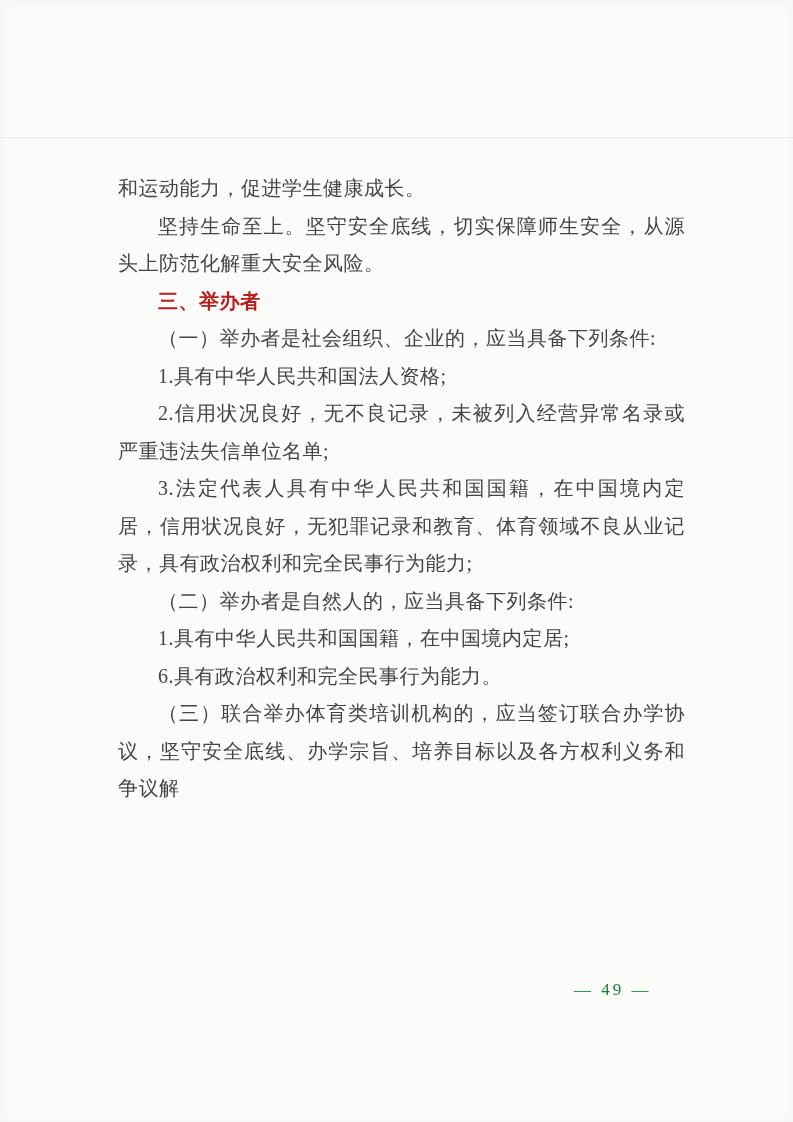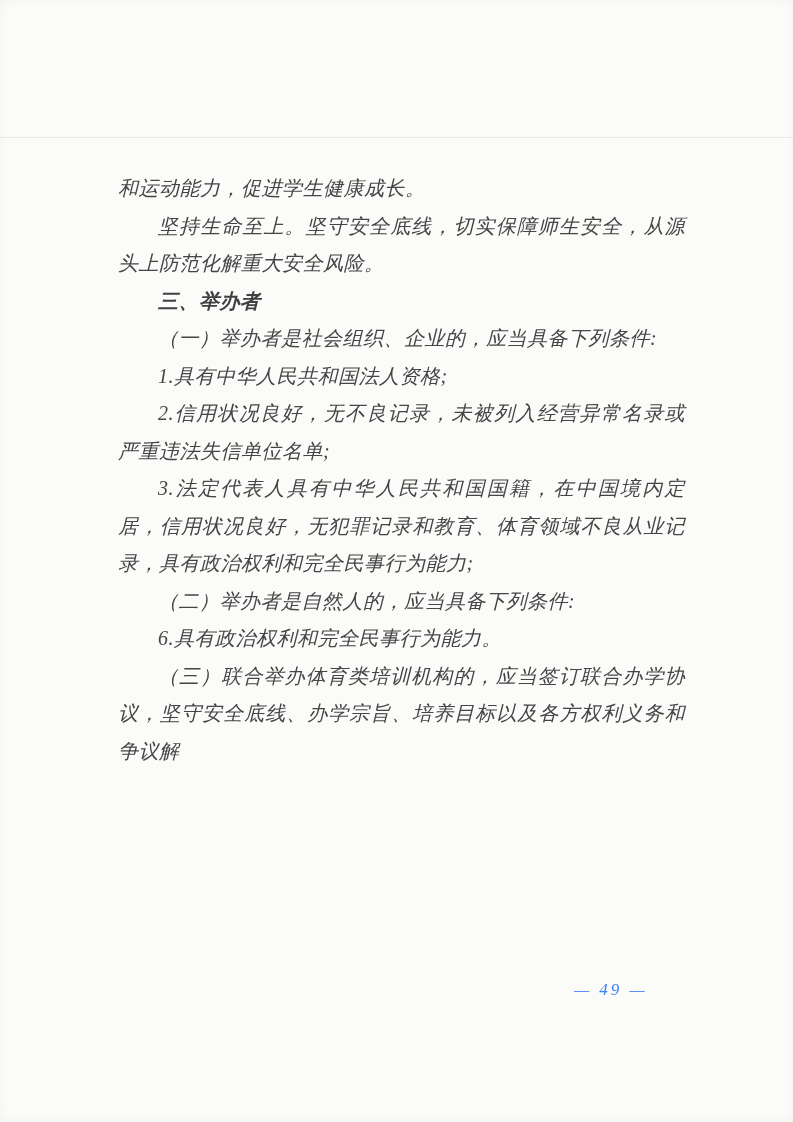--- a/index.html
+++ b/index.html
@@ -11,21 +11,20 @@
     height: 1122px;
     position: relative;
     overflow: hidden;
     font-family: "Liberation Serif", "DejaVu Serif", serif;
   }
   .page {
     position: absolute;
     inset: 0;
     background: #fbfbf9;
     box-shadow: inset 0 0 12px rgba(0,0,0,0.035);
-    font-style: italic;
   }
   .scan-seam {
     position: absolute;
     left: 0;
     right: 0;
     top: 137px;
     height: 1px;
     background: rgba(120,120,120,0.12);
   }
   .text-block {
@@ -41,47 +40,48 @@
   }
   .text-block p {
     margin: 0;
   }
   .text-block p.indent {
     text-indent: 2em;
   }
   .text-block p.heading {
     font-family: "Liberation Sans", "DejaVu Sans", sans-serif;
     font-weight: 700;
-    color: #404040;
+    color: #b91c1c;
   }
   .page-number {
     position: absolute;
     left: 574px;
     top: 978px;
     font-size: 17px;
     line-height: 24px;
-    color: #3b82f6;
+    color: #15803d;
     letter-spacing: 3px;
     white-space: nowrap;
   }
 </style>
 </head>
 <body>
 
 <div class="page">
   <div class="scan-seam"></div>
 
   <div class="text-block">
 
   <p class="">和运动能力，促进学生健康成长。</p>
       <p class="indent ">坚持生命至上。坚守安全底线，切实保障师生安全，从源头上防范化解重大安全风险。</p>
       <p class="indent heading">三、举办者</p>
       <p class="indent ">（一）举办者是社会组织、企业的，应当具备下列条件:</p>
       <p class="indent ">1.具有中华人民共和国法人资格;</p>
       <p class="indent ">2.信用状况良好，无不良记录，未被列入经营异常名录或严重违法失信单位名单;</p>
       <p class="indent ">3.法定代表人具有中华人民共和国国籍，在中国境内定居，信用状况良好，无犯罪记录和教育、体育领域不良从业记录，具有政治权利和完全民事行为能力;</p>
       <p class="indent ">（二）举办者是自然人的，应当具备下列条件:</p>
+      <p class="indent ">1.具有中华人民共和国国籍，在中国境内定居;</p>
       <p class="indent ">6.具有政治权利和完全民事行为能力。</p>
       <p class="indent ">（三）联合举办体育类培训机构的，应当签订联合办学协议，坚守安全底线、办学宗旨、培养目标以及各方权利义务和争议解</p>
     </div>
 
   <div class="page-number">— 49 —</div>
 </div>
 
 </body></html>

